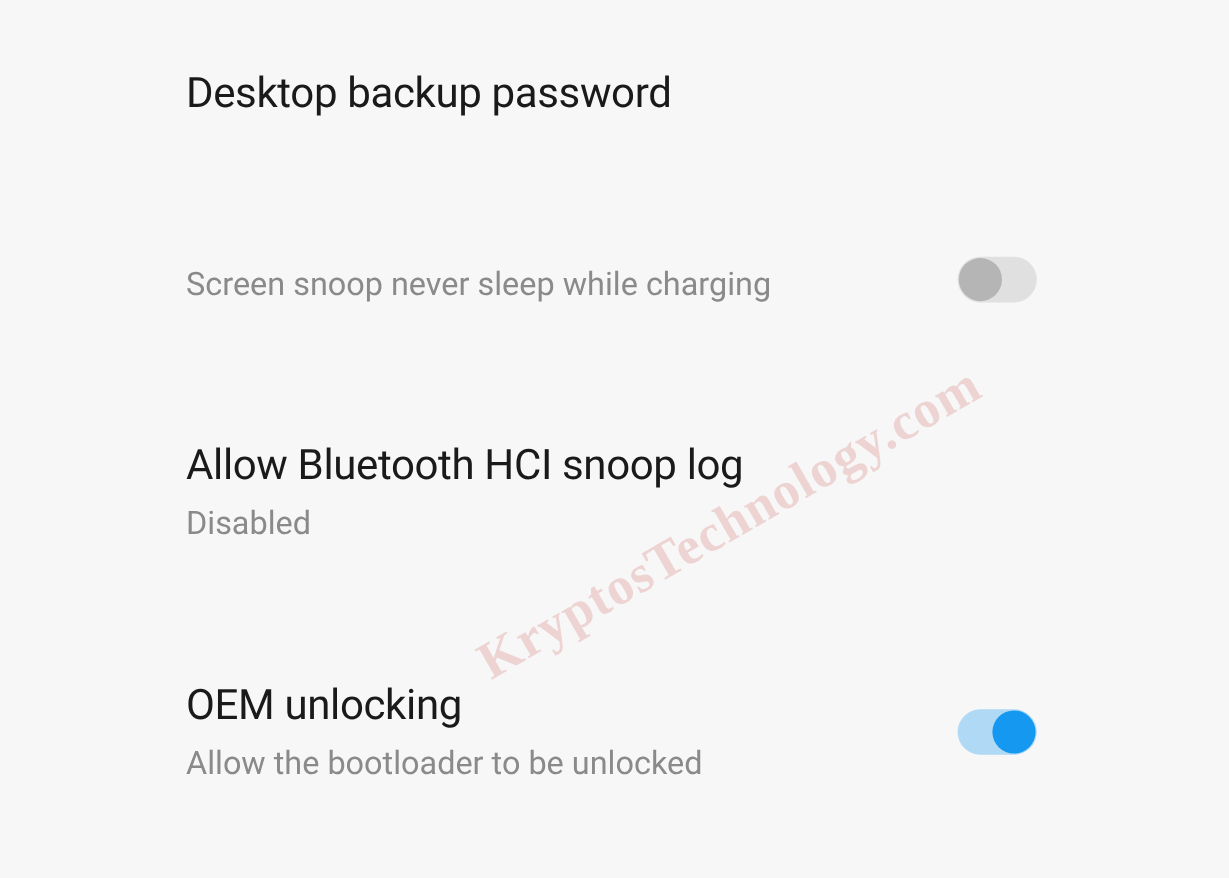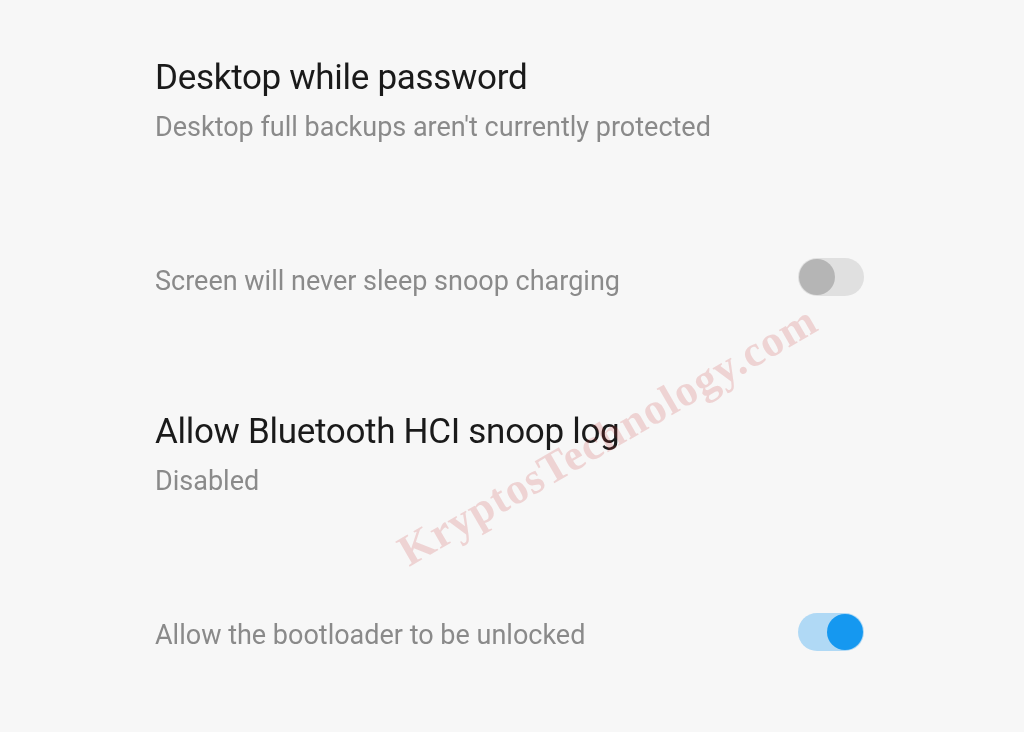--- a/index.html
+++ b/index.html
@@ -96,44 +96,44 @@
       font-family: Georgia, 'Times New Roman', serif;
     }
   </style>
 </head>
 <body>
 
 <div class="settings-list">
 
   <div class="setting-item">
     <div class="setting-text">
-      <div class="setting-title">Desktop while password</div>
-      <div class="setting-subtitle">Desktop full backups aren't currently protected</div>
+      <div class="setting-title">Desktop backup password</div>
     </div>
   </div>
 
   <div class="setting-item">
     <div class="setting-text">
-      <div class="setting-subtitle">Screen will never sleep snoop charging</div>
+      <div class="setting-subtitle">Screen snoop never sleep while charging</div>
     </div>
     <div class="toggle-switch toggle-off">
       <div class="toggle-track"></div>
       <div class="toggle-thumb"></div>
     </div>
   </div>
 
   <div class="setting-item">
     <div class="setting-text">
       <div class="setting-title">Allow Bluetooth HCI snoop log</div>
       <div class="setting-subtitle">Disabled</div>
     </div>
   </div>
 
   <div class="setting-item">
     <div class="setting-text">
+      <div class="setting-title">OEM unlocking</div>
       <div class="setting-subtitle">Allow the bootloader to be unlocked</div>
     </div>
     <div class="toggle-switch toggle-on">
       <div class="toggle-track"></div>
       <div class="toggle-thumb"></div>
     </div>
   </div>
 
 </div>
 

